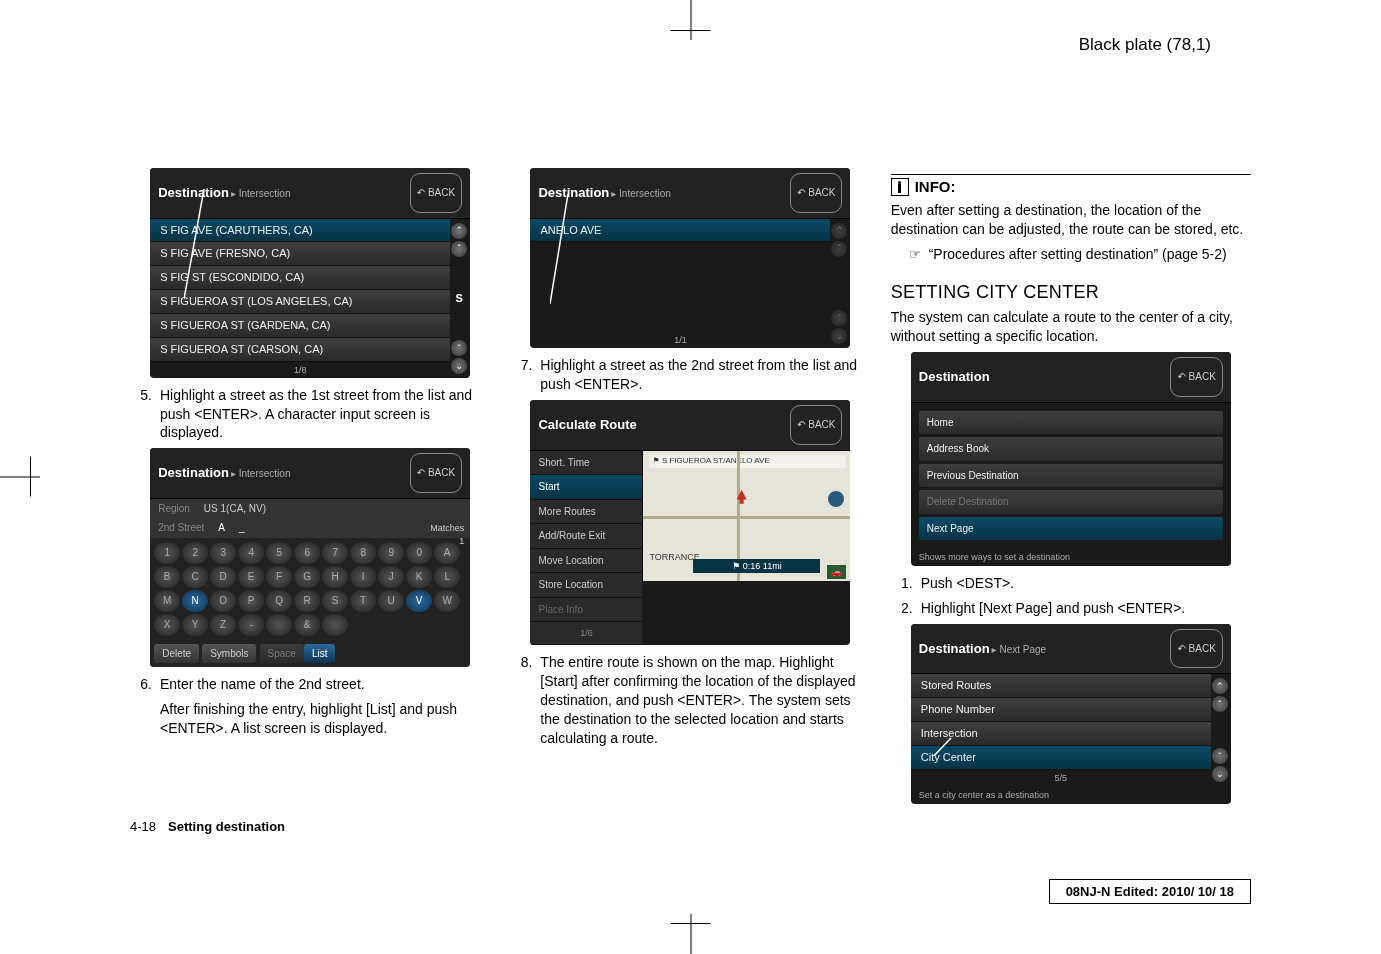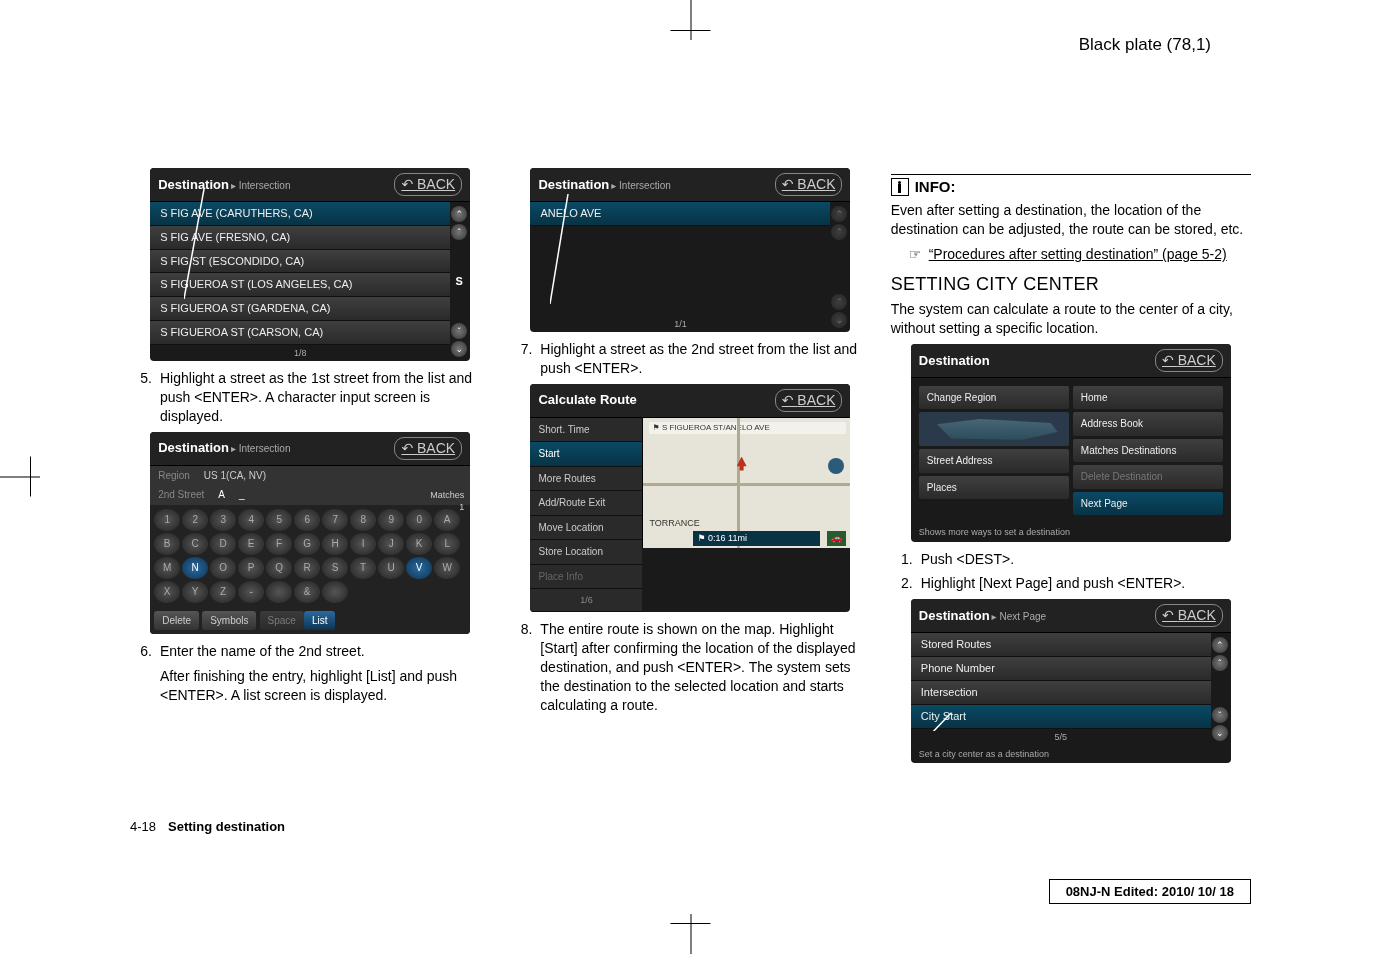--- a/index.html
+++ b/index.html
@@ -86,24 +86,23 @@
     justify-content: space-between;
     padding: 5px 8px;
     background: #222;
     border-bottom: 1px solid #000;
   }
   .ns-hdr .title b { color:#fff; font-size:13px;}
   .ns-hdr .title span { color:#aaa; font-size:10px; margin-left:2px;}
   .ns-back {
     border: 1px solid #888;
     border-radius: 10px;
-    padding: 1px 6px;
-    font-size: 14px;
+    padding: 12px 6px;
+    font-size: 10px;
     color: #ccc;
-    text-decoration: underline;
   }
   .ns-back::before { content:'↶ '; }
   .ns-body { position:relative; }
   .row-item {
     background: linear-gradient(#3f3f3f,#2a2a2a);
     border-bottom: 1px solid #111;
     padding: 4px 10px;
     color: #eee;
     font-size: 11px;
   }
@@ -168,21 +167,21 @@
   }
   .info-hdr { display:flex;align-items:center;gap:6px;padding:2px 0 4px;}
   .info-ic {
     width:18px;height:18px;border:1.5px solid #000;position:relative;
     display:flex;flex-direction:column;align-items:center;justify-content:center;
   }
   .info-ic::before{content:'';width:3px;height:3px;background:#000;border-radius:50%;position:absolute;top:2px;}
   .info-ic::after{content:'';width:3px;height:9px;background:#000;position:absolute;bottom:2px;}
   .info-ttl{font-weight:bold;font-size:15px;}
   .para { margin-bottom:6px;}
-  .xref{margin-left:18px;margin-bottom:8px;text-decoration:underline;}
+  .xref{margin-left:18px;margin-bottom:16px;}
   .xref-ic{display:inline-block;width:20px;}
   h3.setting{font-size:18px;font-weight:normal;letter-spacing:0.3px;margin:6px 0 4px;}
 
   ol.steps { list-style:none; padding-left: 30px;}
   ol.steps li { position:relative; margin-bottom:6px;}
   ol.steps li .num{position:absolute;left:-30px;width:22px;text-align:right;}
   .bodytxt{padding-left:30px;margin-bottom:6px;}
 
   .footer {
     position:absolute;bottom:120px;left:130px;font-size:13px;
@@ -359,21 +358,21 @@
           <div style="text-align:center;font-size:9px;color:#888;">1/6</div>
         </div>
         <div style="flex:1;position:relative;" class="mapbox">
           <div style="position:absolute;top:4px;left:6px;right:4px;font-size:8px;color:#333;background:rgba(255,255,255,.5);padding:1px 3px;">⚑ <span>S FIGUEROA ST/ANELO AVE</span></div>
           <div class="road" style="left:0;right:0;top:50%;height:3px;"></div>
           <div class="road" style="top:0;bottom:0;left:45%;width:3px;"></div>
           <div style="position:absolute;right:6px;top:40px;width:16px;height:16px;border-radius:50%;background:#2b5a7a;"></div>
           <div style="position:absolute;left:45%;top:30%;width:10px;height:14px;background:#c03020;clip-path:polygon(50% 0,100% 70%,70% 70%,70% 100%,30% 100%,30% 70%,0 70%);"></div>
           <div style="position:absolute;bottom:18px;left:6px;font-size:9px;color:#333;">TORRANCE</div>
           <div style="position:absolute;right:4px;bottom:2px;font-size:9px;color:#fff;background:#2a5a30;padding:1px 4px;">🚗</div>
-          <div style="position:absolute;bottom:2px;left:50px;right:30px;background:#073345;color:#fff;font-size:9px;padding:1px 4px;text-align:left;">⚑ <span>0:16   11mi</span></div>
+          <div style="position:absolute;bottom:8px;left:50px;right:30px;background:#073345;color:#fff;font-size:9px;padding:1px 4px;text-align:center;">⚑ <span>0:16   11mi</span></div>
         </div>
       </div>
     </div>
 
     <ol class="steps" start="8">
       <li><span class="num">8.</span><span>The entire route is shown on the map. Highlight [Start] after confirming the location of the displayed destination, and push &lt;ENTER&gt;. The system sets the destination to the selected location and starts calculating a route.</span></li>
     </ol>
   </div>
 
   <div class="col">
@@ -390,32 +389,24 @@
 
     <h3 class="setting">SETTING CITY CENTER</h3>
     <p class="para">The system can calculate a route to the center of a city, without setting a specific location.</p>
 
     <div class="nav-shot">
       <div class="ns-hdr">
         <span class="title"><b>Destination</b></span>
         <span class="ns-back">BACK</span>
       </div>
       <div class="dgrid">
-        <div class="dg-left">
-          <div class="dg-btn">Change Region</div>
-          <div style="background:#2a3a4a;height:34px;border-radius:2px;position:relative;">
-            <div style="position:absolute;inset:4px;background:linear-gradient(#4a6a7a,#2a4a5a);clip-path:polygon(10% 30%,40% 10%,90% 25%,95% 60%,70% 90%,20% 85%);"></div>
-          </div>
-          <div class="dg-btn">Street Address</div>
-          <div class="dg-btn">Places</div>
-        </div>
         <div class="dg-right">
           <div class="dg-btn">Home</div>
           <div class="dg-btn">Address Book</div>
-          <div class="dg-btn">Matches Destinations</div>
+          <div class="dg-btn">Previous Destination</div>
           <div class="dg-btn dim">Delete Destination</div>
           <div class="dg-btn sel">Next Page</div>
         </div>
       </div>
       <div class="hint">Shows more ways to set a destination</div>
     </div>
 
     <ol class="steps">
       <li><span class="num">1.</span><span>Push &lt;DEST&gt;.</span></li>
       <li><span class="num">2.</span><span>Highlight [Next Page] and push &lt;ENTER&gt;.</span></li>
@@ -423,21 +414,21 @@
 
     <div class="nav-shot" style="position:relative;">
       <div class="ns-hdr">
         <span class="title"><b>Destination</b><span>▸ Next Page</span></span>
         <span class="ns-back">BACK</span>
       </div>
       <div class="ns-body" style="padding-right:20px;">
         <div class="row-item">Stored Routes</div>
         <div class="row-item">Phone Number</div>
         <div class="row-item">Intersection</div>
-        <div class="row-item sel">City Start</div>
+        <div class="row-item sel">City Center</div>
         <div class="side-scroll">
           <div class="circ">⌃</div>
           <div class="circ">ˆ</div>
           <div style="flex:1;"></div>
           <div class="circ">ˇ</div>
           <div class="circ">⌄</div>
         </div>
         <div class="pagefoot">5/5</div>
       </div>
       <div class="hint">Set a city center as a destination</div>

